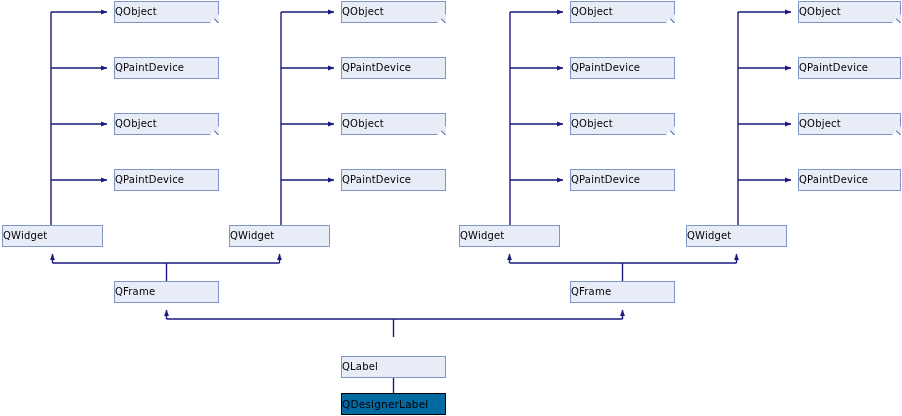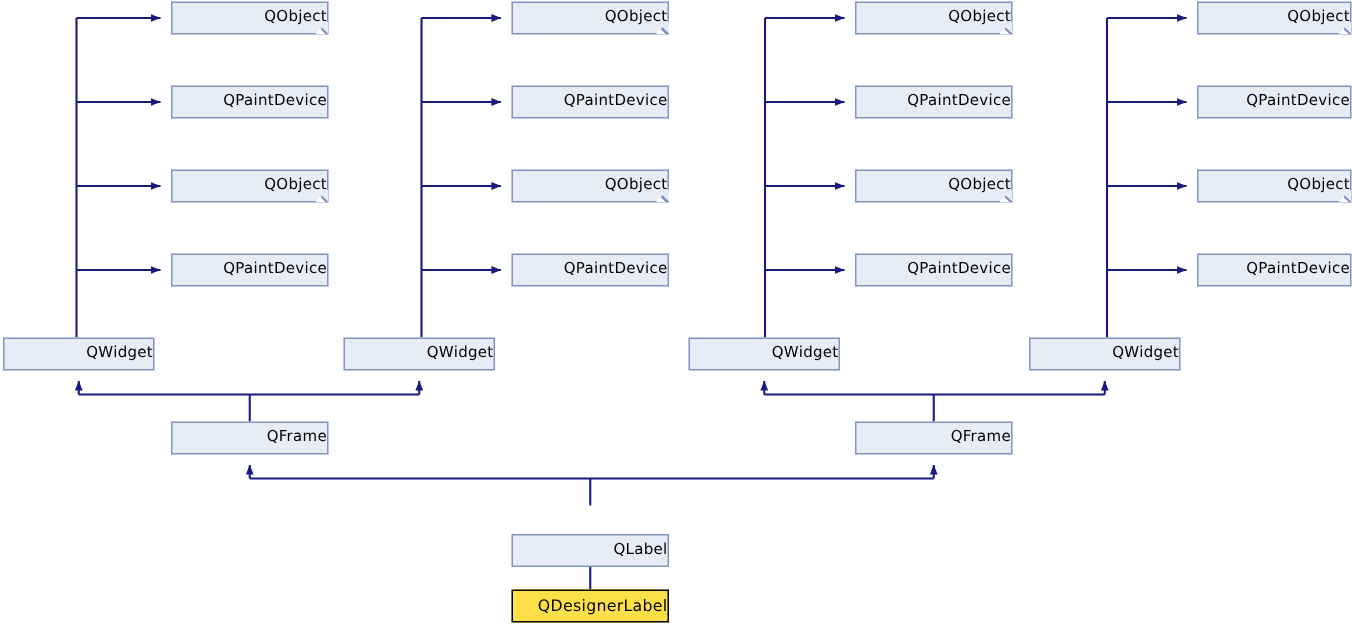--- a/index.html
+++ b/index.html
@@ -22,33 +22,33 @@
     left: 0;
     top: 0;
     width: 902px;
     height: 416px;
   }
   .node {
     position: absolute;
     box-sizing: border-box;
     display: flex;
     align-items: center;
-    justify-content: flex-end;
+    justify-content: flex-start;
     font-size: 10px;
     line-height: 1;
     color: #000000;
     white-space: nowrap;
     letter-spacing: 0.2px;
   }
   .node.base {
     background: #e7ecf6;
     border: 1px solid #8195c4;
   }
   .node.current {
-    background: #fde047;
+    background: #0369a1;
     border: 1px solid #000000;
     font-size: 10.5px;
   }
   
   .node.folded {
     border-bottom-right-radius: 0;
   }
   .node.folded .fold {
     position: absolute;
     right: -1px;

